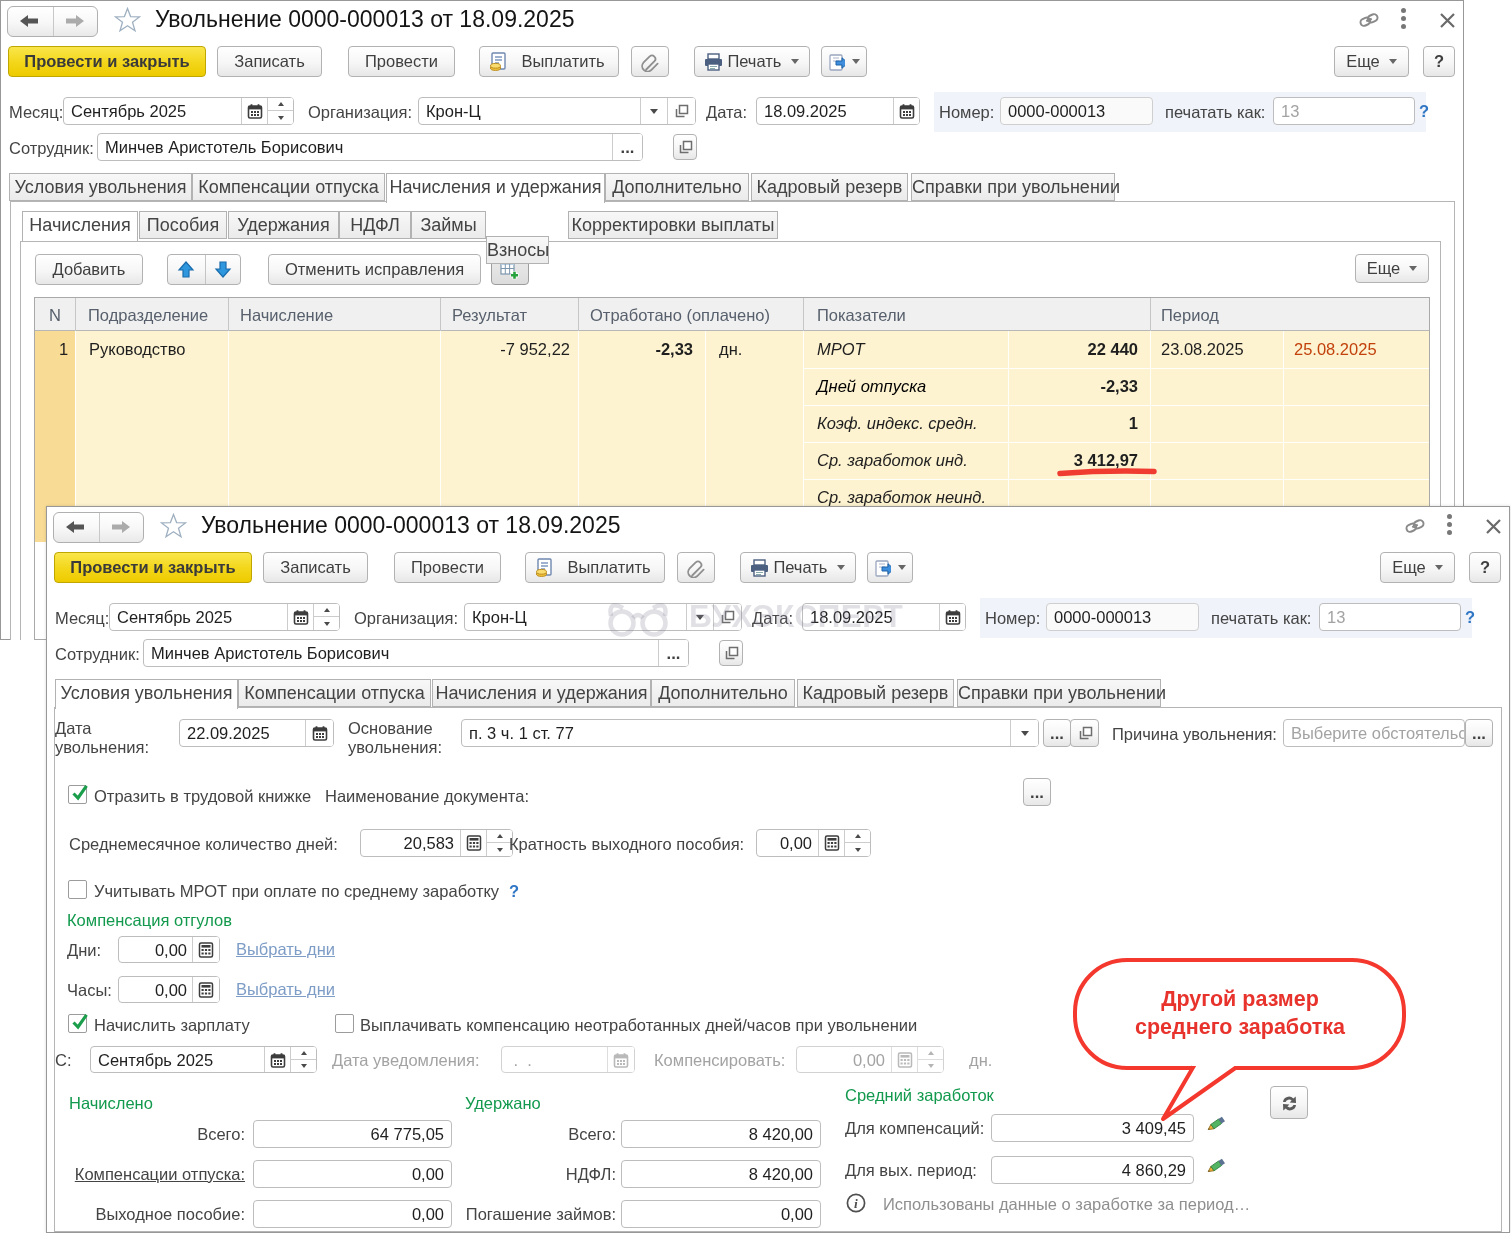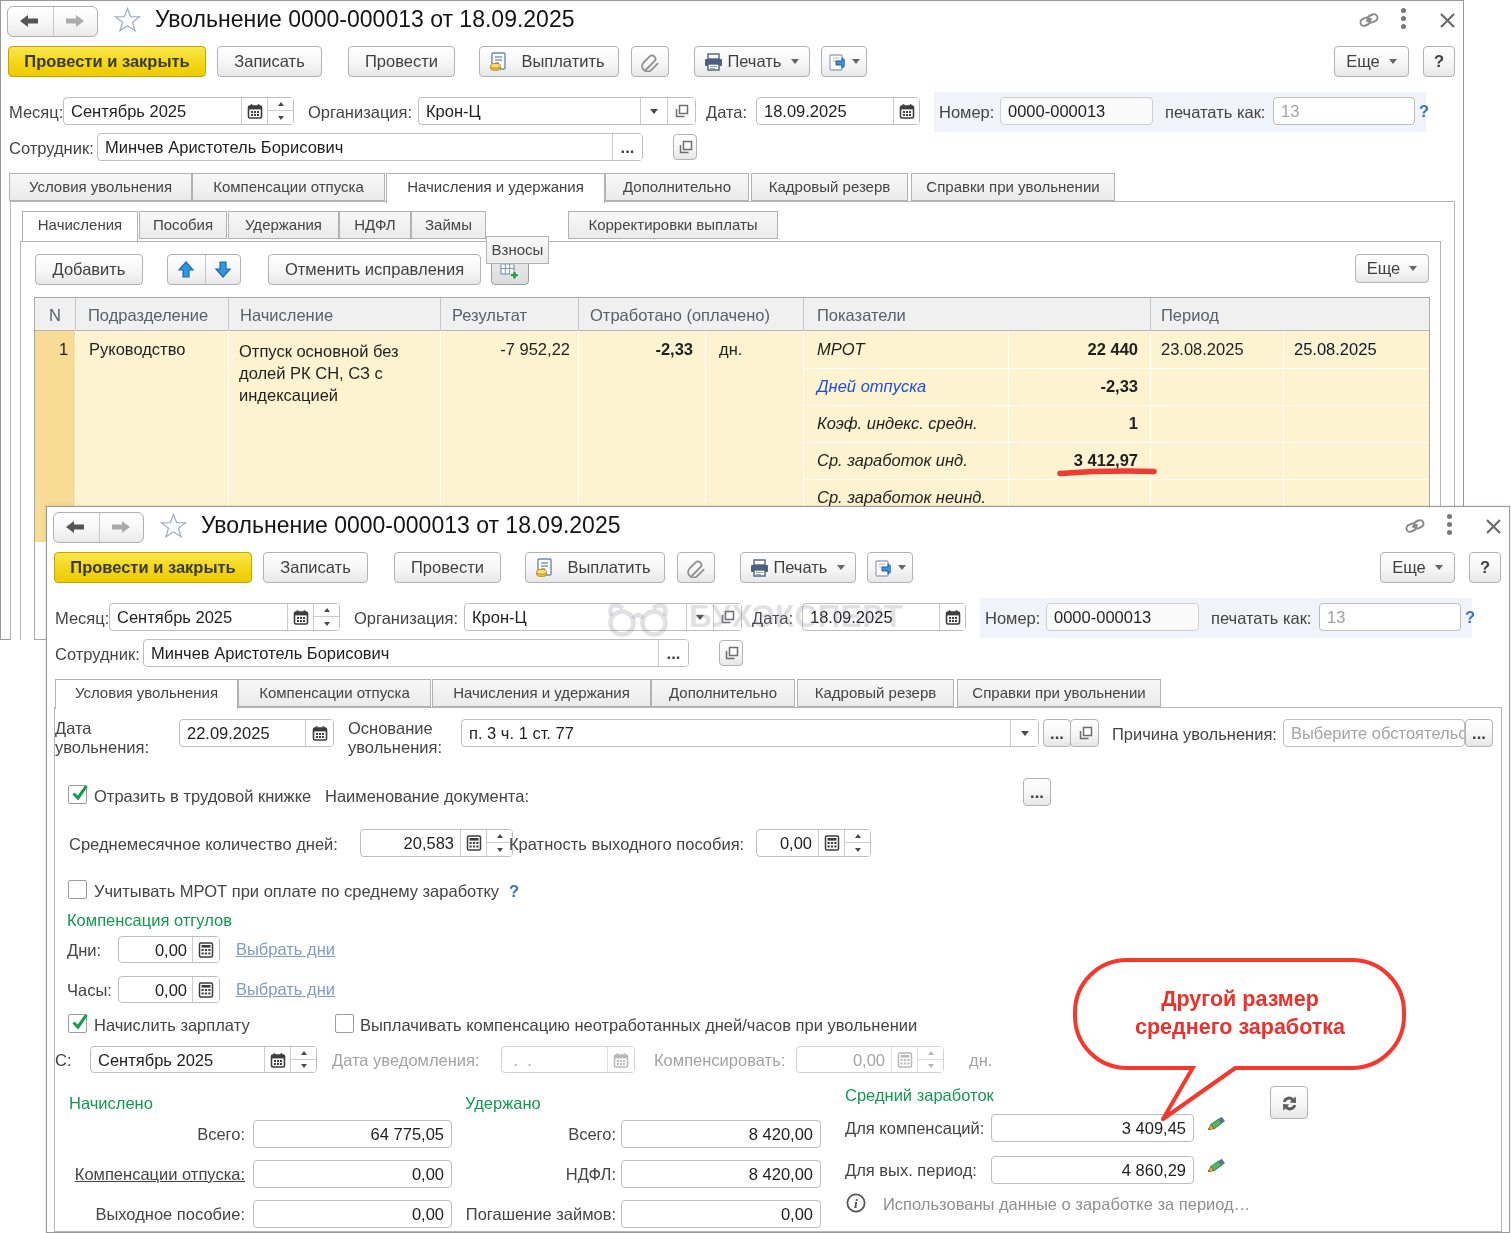--- a/index.html
+++ b/index.html
@@ -29,21 +29,21 @@
   border-radius:0 2px 2px 0; background:#fff; }
 .spc .hf { position:absolute; left:0; right:0; height:50%; display:flex; align-items:center; justify-content:center; }
 .spc .hf.u { top:0; border-bottom:1px solid #ccc; }
 .spc .hf.d { bottom:0; }
 .tri-u { width:0;height:0;border-left:3.5px solid transparent;border-right:3.5px solid transparent;border-bottom:4.5px solid #4a4a4a; }
 .tri-d { width:0;height:0;border-left:3.5px solid transparent;border-right:3.5px solid transparent;border-top:4.5px solid #4a4a4a; }
 .dis .tri-u { border-bottom-color:#b5b5b5; }
 .dis .tri-d { border-top-color:#b5b5b5; }
 .tab { position:absolute; top:0; height:28px; border:1px solid #b2b2b2;
   background:linear-gradient(180deg,#f8f8f8,#ebebeb); text-align:center;
-  color:#444; font-size:15px; line-height:26px; white-space:nowrap; z-index:2; }
+  color:#444; font-size:18px; line-height:26px; white-space:nowrap; z-index:2; }
 .tab.act { background:#fff; height:30px; border-bottom:none; z-index:5; }
 .panel { position:absolute; border:1px solid #b5b5b5; background:#fff; }
 .grn { position:absolute; color:#12994d; white-space:nowrap; }
 .gray { color:#a3a3a3; }
 .lnk { position:absolute; color:#7d9cc6; text-decoration:underline; white-space:nowrap; }
 .cb { position:absolute; width:19px; height:19px; background:#fff; border:1px solid #9c9c9c; border-radius:2px; }
 .dots3 { font-weight:bold; color:#3f3f3f; letter-spacing:0; }
 </style></head><body>
 <div class="win" id="w1" style="left:0;top:0;width:1464px;height:640px;">
     <div class="nav">
@@ -272,35 +272,34 @@
         <div class="abs" style="left:670px;top:0;width:1px;height:211px;background:rgba(255,255,255,0.9);"></div>
         <div class="abs" style="left:973px;top:0;width:1px;height:211px;background:rgba(255,255,255,0.9);"></div>
         <div class="abs" style="left:1248px;top:0;width:1px;height:211px;background:rgba(255,255,255,0.9);"></div>
         <div class="abs" style="left:768px;top:37px;width:626px;height:1px;background:rgba(255,255,255,0.9);"></div>
         <div class="abs" style="left:768px;top:74px;width:626px;height:1px;background:rgba(255,255,255,0.9);"></div>
         <div class="abs" style="left:768px;top:111px;width:626px;height:1px;background:rgba(255,255,255,0.9);"></div>
         <div class="abs" style="left:768px;top:148px;width:626px;height:1px;background:rgba(255,255,255,0.9);"></div>
         <div class="abs" style="left:768px;top:185px;width:626px;height:1px;background:rgba(255,255,255,0.9);"></div>
         <div class="lbl" style="left:24px;top:9px;color:#1f1f1f;">1</div>
         <div class="lbl" style="left:54px;top:9px;color:#1f1f1f;">Руководство</div>
-        <div class="abs" style="left:204px;top:9px;width:195px;color:#1f1f1f;line-height:22px;">Отпуск основной без долей РК СН, СЗ с индексацией</div>
         <div class="lbl" style="left:455px;top:9px;width:80px;text-align:right;color:#1f1f1f;">-7 952,22</div>
         <div class="lbl" style="left:578px;top:9px;width:80px;text-align:right;color:#1f1f1f;font-weight:bold;">-2,33</div>
         <div class="lbl" style="left:684px;top:9px;color:#1f1f1f;">дн.</div>
         <div class="lbl" style="left:782px;top:9px;color:#1f1f1f;font-style:italic;">МРОТ</div>
         <div class="lbl" style="left:1020px;top:9px;width:83px;text-align:right;color:#1f1f1f;font-weight:bold;">22 440</div>
-        <div class="lbl" style="left:782px;top:46px;color:#1d4ed8;font-style:italic;">Дней отпуска</div>
+        <div class="lbl" style="left:782px;top:46px;color:#000000;font-style:italic;">Дней отпуска</div>
         <div class="lbl" style="left:1020px;top:46px;width:83px;text-align:right;color:#1f1f1f;font-weight:bold;">-2,33</div>
         <div class="lbl" style="left:782px;top:83px;color:#1f1f1f;font-style:italic;">Коэф. индекс. средн.</div>
         <div class="lbl" style="left:1020px;top:83px;width:83px;text-align:right;color:#1f1f1f;font-weight:bold;">1</div>
         <div class="lbl" style="left:782px;top:120px;color:#1f1f1f;font-style:italic;">Ср. заработок инд.</div>
         <div class="lbl" style="left:1020px;top:120px;width:83px;text-align:right;color:#1f1f1f;font-weight:bold;">3 412,97</div>
         <div class="lbl" style="left:782px;top:157px;color:#1f1f1f;font-style:italic;">Ср. заработок неинд.</div>
         <div class="lbl" style="left:1126px;top:9px;color:#1f1f1f;">23.08.2025</div>
-        <div class="lbl" style="left:1259px;top:9px;color:#0f172a;">25.08.2025</div>
+        <div class="lbl" style="left:1259px;top:9px;color:#c2410c;">25.08.2025</div>
         <svg class="abs" style="left:1022px;top:136px;" width="100" height="10" viewBox="0 0 100 10">
           <path d="M3 6.5 Q 50 3 97 4.5" stroke="#ef3b30" stroke-width="5.5" fill="none" stroke-linecap="round"></path>
         </svg>
       </div>
     </div>
   </div>
 <div class="win" id="w2" style="left:46px;top:506px;width:1464px;height:727px;box-shadow:0 0 3px rgba(0,0,0,0.15);">
     <div class="nav">
       <div class="dv"></div>
       <svg class="abs" style="left:10px;top:5px;" width="22" height="18" viewBox="0 0 22 18">

